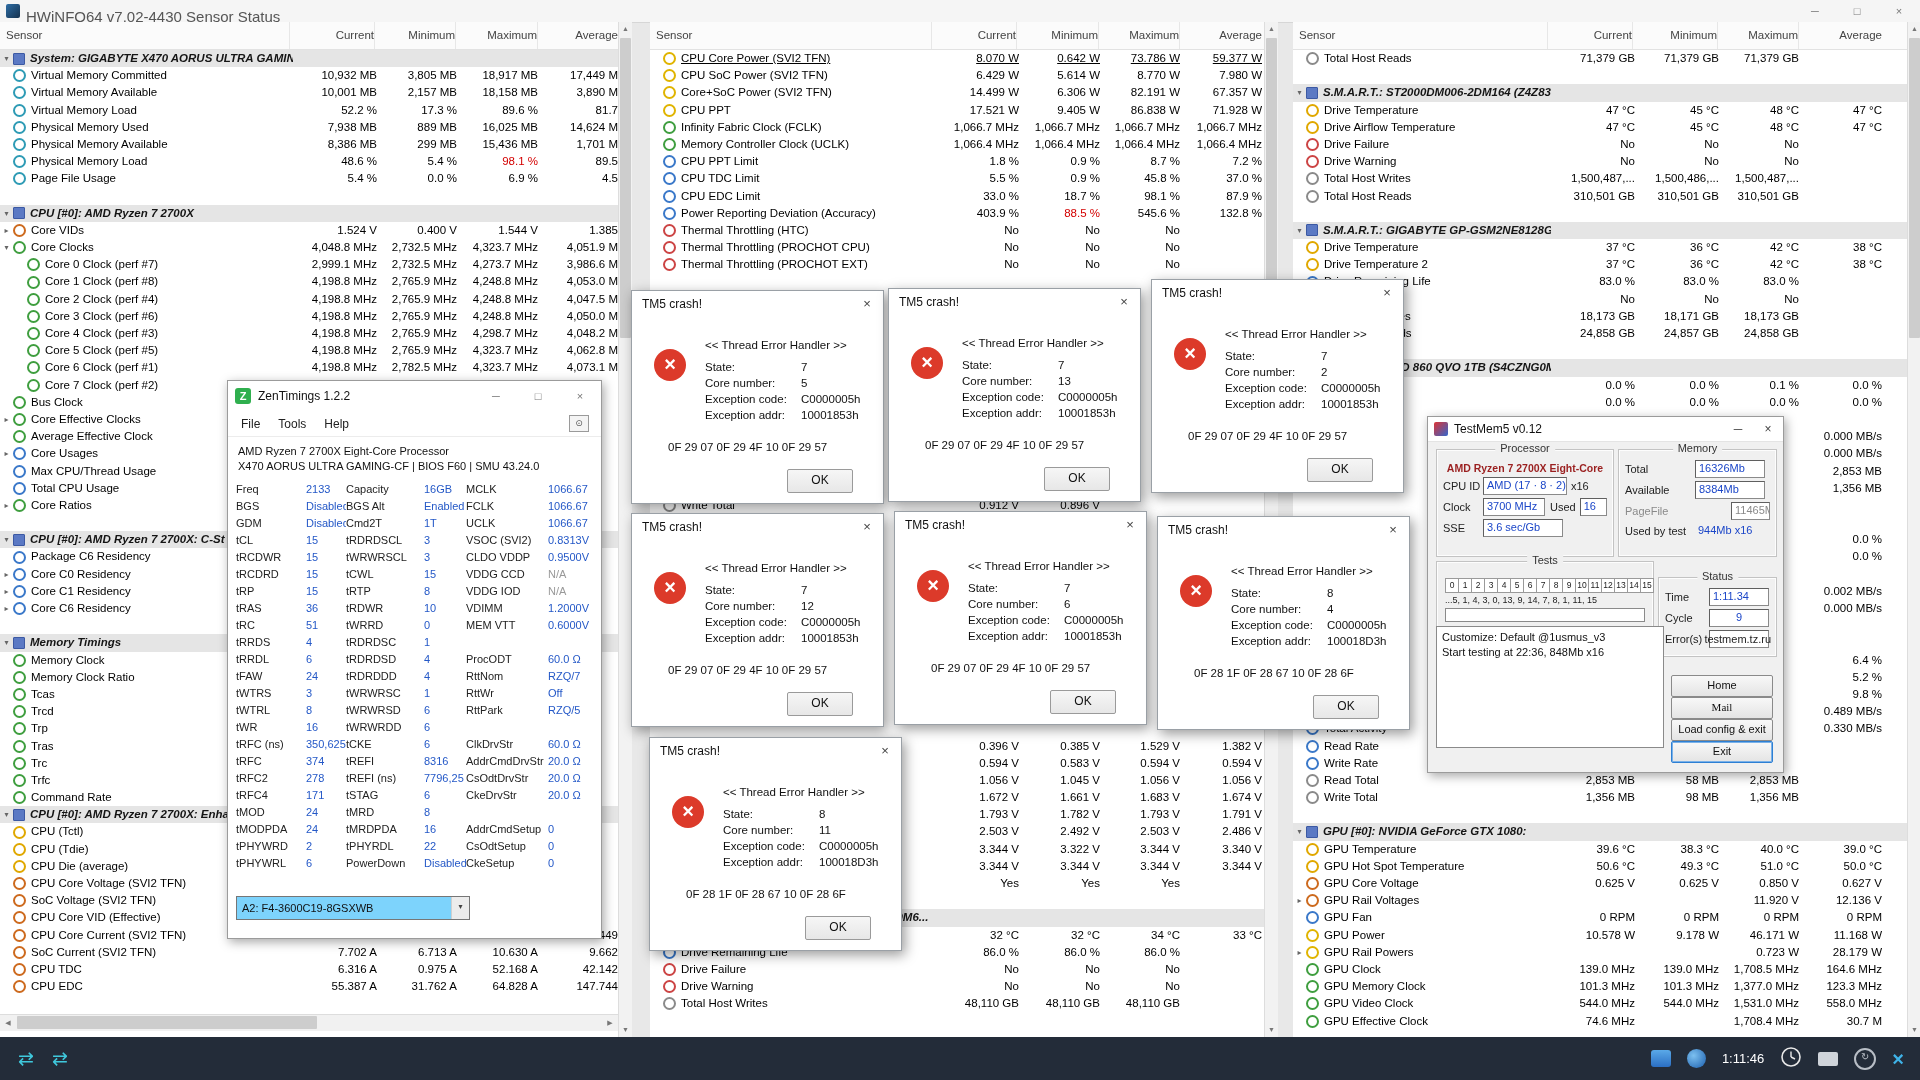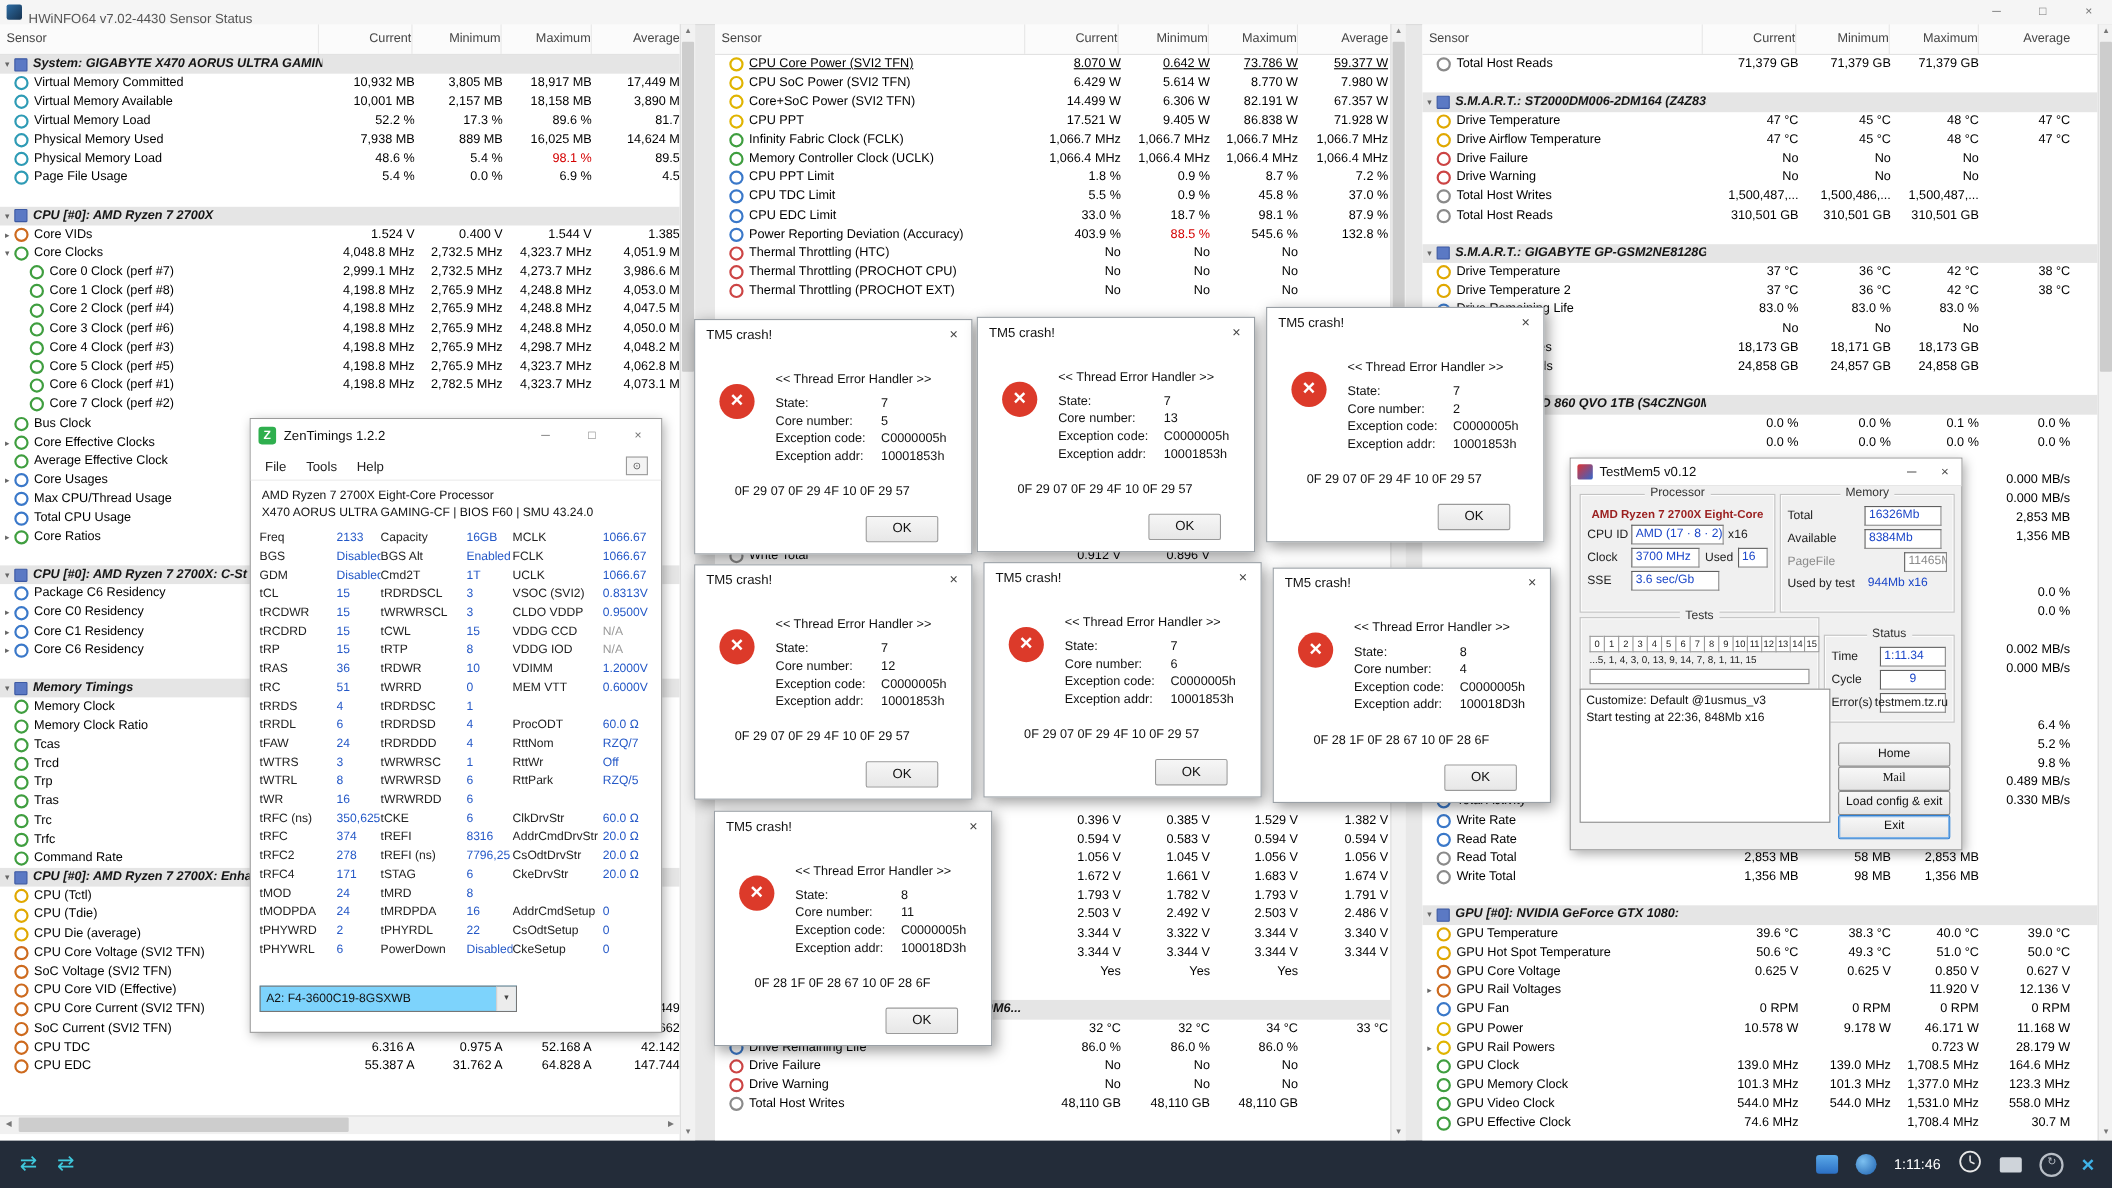--- a/index.html
+++ b/index.html
@@ -1,20 +1,20 @@
 <!DOCTYPE html>
 <html><head>
 <meta charset="utf-8">
 <style>
   html,body{margin:0;padding:0;width:1920px;height:1080px;overflow:hidden;
     font-family:"Liberation Sans","DejaVu Sans",sans-serif;background:#1d2633;}
   .hwwin{position:absolute;left:0;top:0;width:1920px;height:1037px;background:#e8e8e8;}
   .titlebar{height:22px;background:#f5f5f5;border-bottom:1px solid #d6d6d6;display:flex;align-items:center;}
   .appicon{width:14px;height:14px;margin:0 6px 0 6px;border-radius:2px;background:linear-gradient(135deg,#2e6da4,#16324f);flex:none;}
-  .apptitle{font-size:12px;color:#555;margin-top:11px;}
+  .apptitle{font-size:15px;color:#555;margin-top:11px;}
   .winbtns{margin-left:auto;display:flex;height:22px;}
   .winbtn{width:42px;text-align:center;line-height:22px;color:#777;font-size:11px;}
 
   .panel{position:absolute;top:22px;height:1015px;background:#fff;overflow:hidden;}
   #panel1{left:0;width:618px;} #panel2{left:650px;width:614px;} #panel3{left:1293px;width:614px;}
   .phead{display:flex;height:27px;line-height:27px;background:#fbfbfb;border-bottom:1px solid #e2e2e2;
     color:#444;font-size:11.5px;padding-left:6px;}
   .phead .hc{border-left:1px solid #e7e7e7;}
   .srow{display:flex;height:17.2px;line-height:17.2px;font-size:11.5px;white-space:nowrap;align-items:center;color:#000;}
   .srow.sec{background:#e5e5e5;font-style:italic;font-weight:bold;color:#151515;}
@@ -167,20 +167,29 @@
         <span class="ic" style="border-color: rgb(46, 155, 181);"></span>
         <span class="lbl">Physical Memory Used</span>
         <span class="val" style="width: 80px;">7,938 MB</span>
         <span class="val" style="width: 76px;">889 MB</span>
         <span class="val" style="width: 77px;">16,025 MB</span>
         <span class="val" style="width: 76px;">14,624 M</span>
       </div>
       <div class="srow" style="padding-right: 0px;">
         <span class="tree"></span>
         <span class="ic" style="border-color: rgb(46, 155, 181);"></span>
+        <span class="lbl">Physical Memory Available</span>
+        <span class="val" style="width: 80px;">8,386 MB</span>
+        <span class="val" style="width: 76px;">299 MB</span>
+        <span class="val" style="width: 77px;">15,436 MB</span>
+        <span class="val" style="width: 76px;">1,701 M</span>
+      </div>
+      <div class="srow" style="padding-right: 0px;">
+        <span class="tree"></span>
+        <span class="ic" style="border-color: rgb(46, 155, 181);"></span>
         <span class="lbl">Physical Memory Load</span>
         <span class="val" style="width: 80px;">48.6 %</span>
         <span class="val" style="width: 76px;">5.4 %</span>
         <span class="val red" style="width: 77px;">98.1 %</span>
         <span class="val" style="width: 76px;">89.5</span>
       </div>
       <div class="srow" style="padding-right: 0px;">
         <span class="tree"></span>
         <span class="ic" style="border-color: rgb(46, 155, 181);"></span>
         <span class="lbl">Page File Usage</span>
@@ -1186,30 +1195,30 @@
         <span class="ic" style="border-color: rgb(58, 120, 201);"></span>
         <span class="lbl">Total Activity</span>
         <span class="val" style="width: 80px;"></span>
         <span class="val" style="width: 80px;"></span>
         <span class="val" style="width: 76px;"></span>
         <span class="val" style="width: 79px;">0.330 MB/s</span>
       </div>
       <div class="srow" style="padding-right: 25px;">
         <span class="tree"></span>
         <span class="ic" style="border-color: rgb(58, 120, 201);"></span>
+        <span class="lbl">Read Rate</span>
+        <span class="val" style="width: 80px;"></span>
+        <span class="val" style="width: 80px;"></span>
+        <span class="val" style="width: 76px;"></span>
+        <span class="val" style="width: 79px;"></span>
+      </div>
+      <div class="srow" style="padding-right: 25px;">
+        <span class="tree"></span>
+        <span class="ic" style="border-color: rgb(58, 120, 201);"></span>
         <span class="lbl">Write Rate</span>
-        <span class="val" style="width: 80px;"></span>
-        <span class="val" style="width: 80px;"></span>
-        <span class="val" style="width: 76px;"></span>
-        <span class="val" style="width: 79px;"></span>
-      </div>
-      <div class="srow" style="padding-right: 25px;">
-        <span class="tree"></span>
-        <span class="ic" style="border-color: rgb(58, 120, 201);"></span>
-        <span class="lbl">Read Rate</span>
         <span class="val" style="width: 80px;"></span>
         <span class="val" style="width: 80px;"></span>
         <span class="val" style="width: 76px;"></span>
         <span class="val" style="width: 79px;"></span>
       </div>
       <div class="srow" style="padding-right: 25px;">
         <span class="tree"></span>
         <span class="ic" style="border-color: rgb(138, 138, 138);"></span>
         <span class="lbl">Read Total</span>
         <span class="val" style="width: 80px;">2,853 MB</span>

